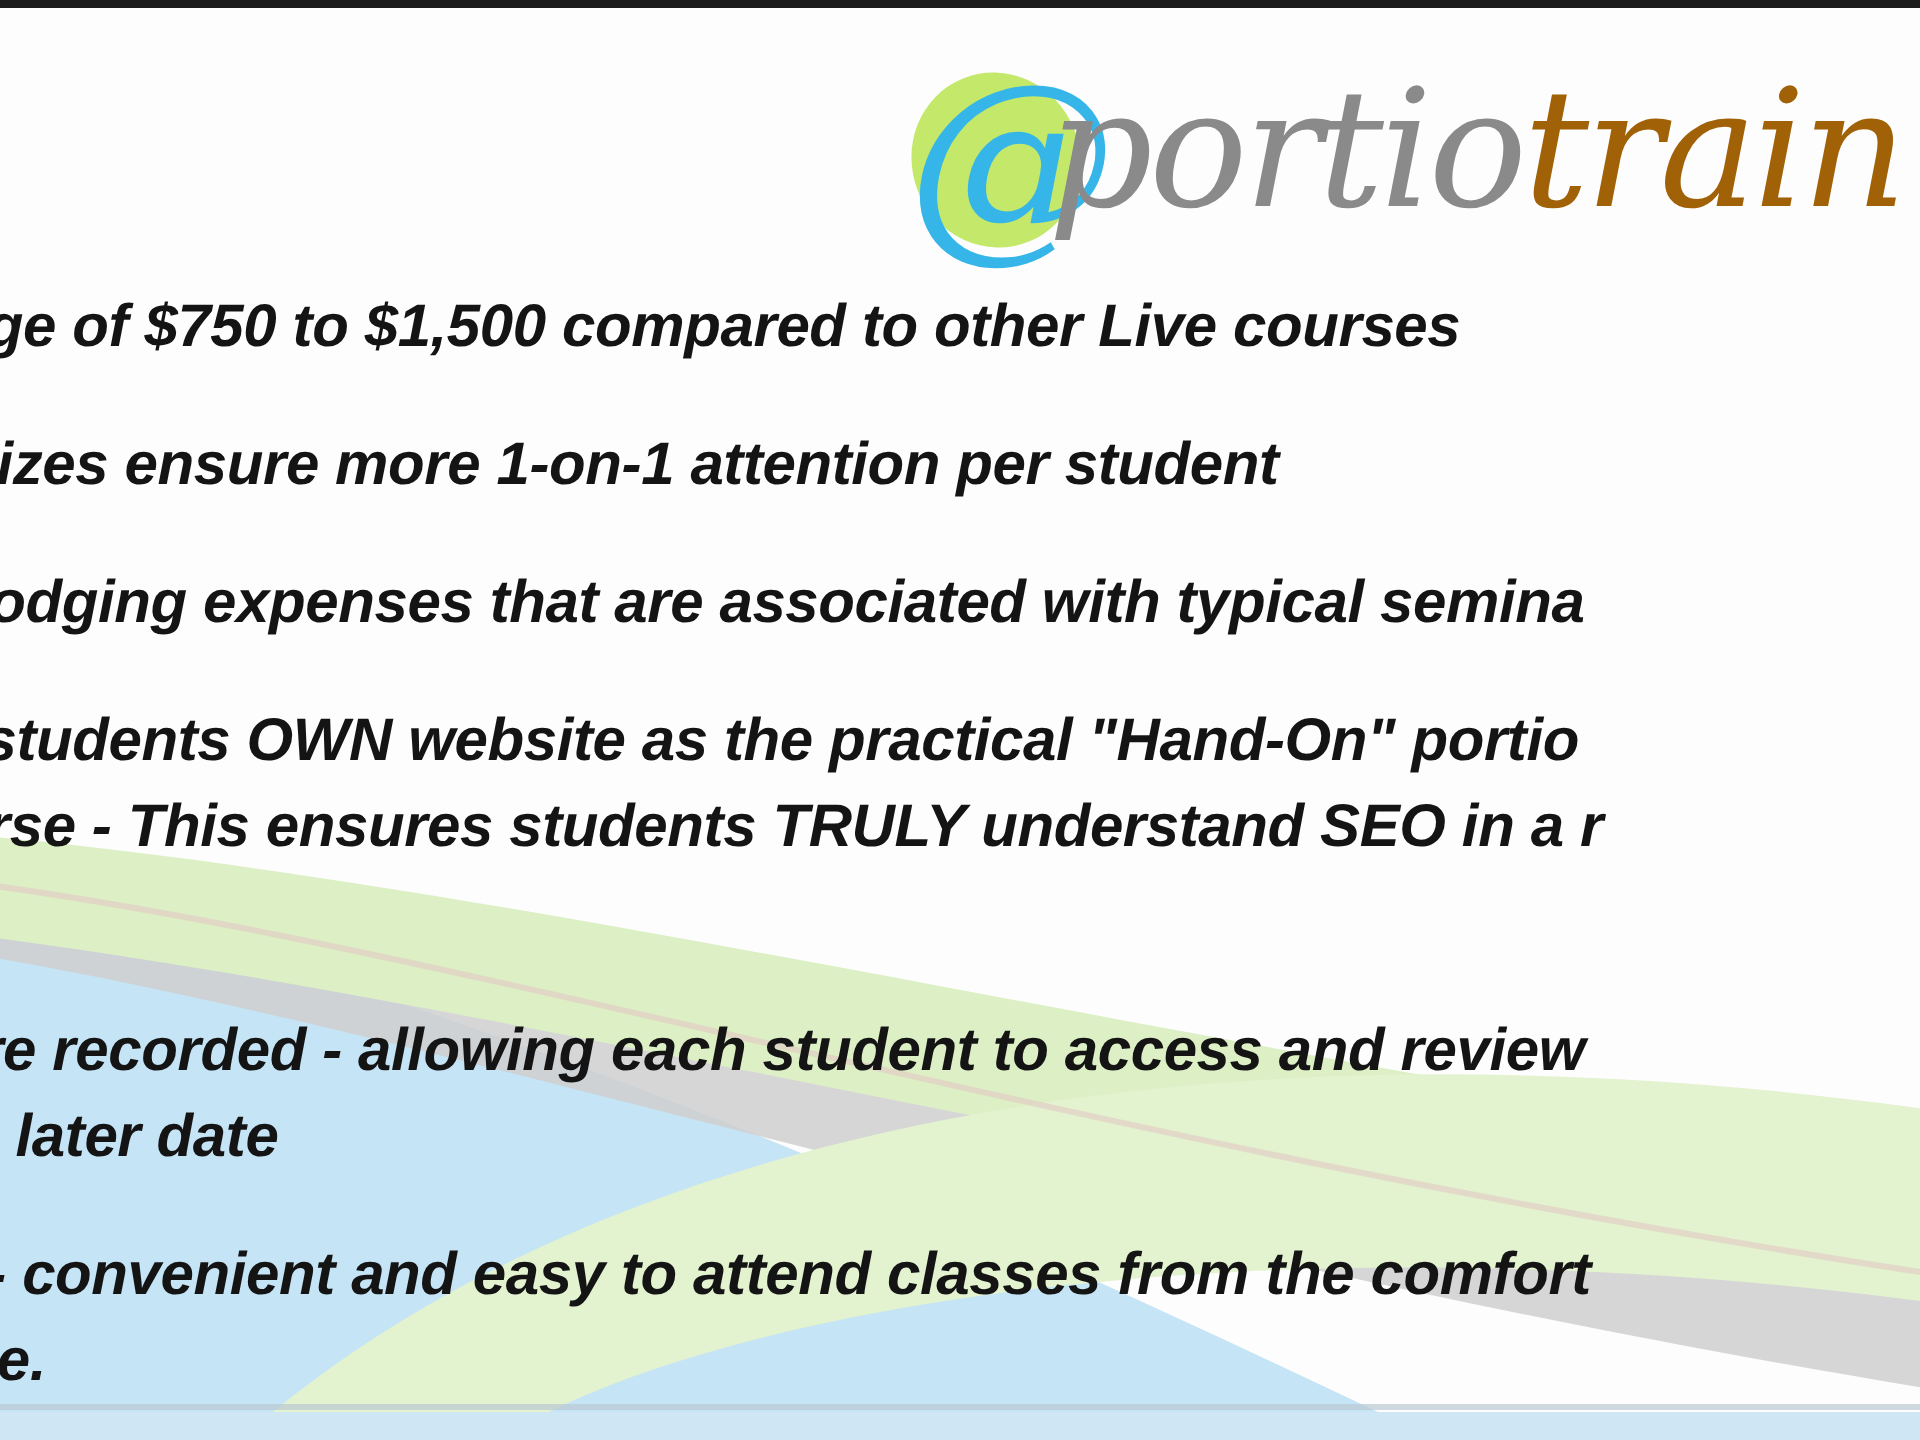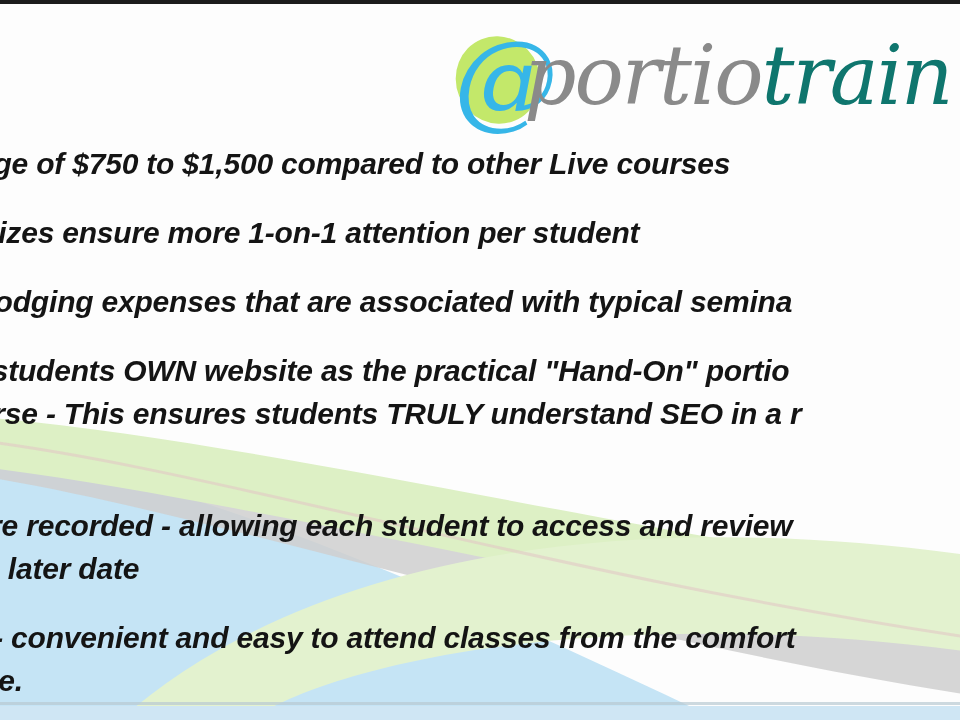--- a/index.html
+++ b/index.html
@@ -65,21 +65,21 @@
     font-family: "DejaVu Serif", serif;
     font-style: italic;
     font-size: 82px;
     line-height: 96px;
     letter-spacing: -2px;
     margin-left: -24px;
     position: relative;
     z-index: 3;
   }
   .lw-grey { color: #8a8a8a; }
-  .lw-blue { color: #0f766e; }
+  .lw-blue { color: #a16207; }
 
   
   #copy {
     position: absolute;
     left: -84px;
     top: 142px;
     width: 1120px;
     z-index: 30;
   }
   .para {

